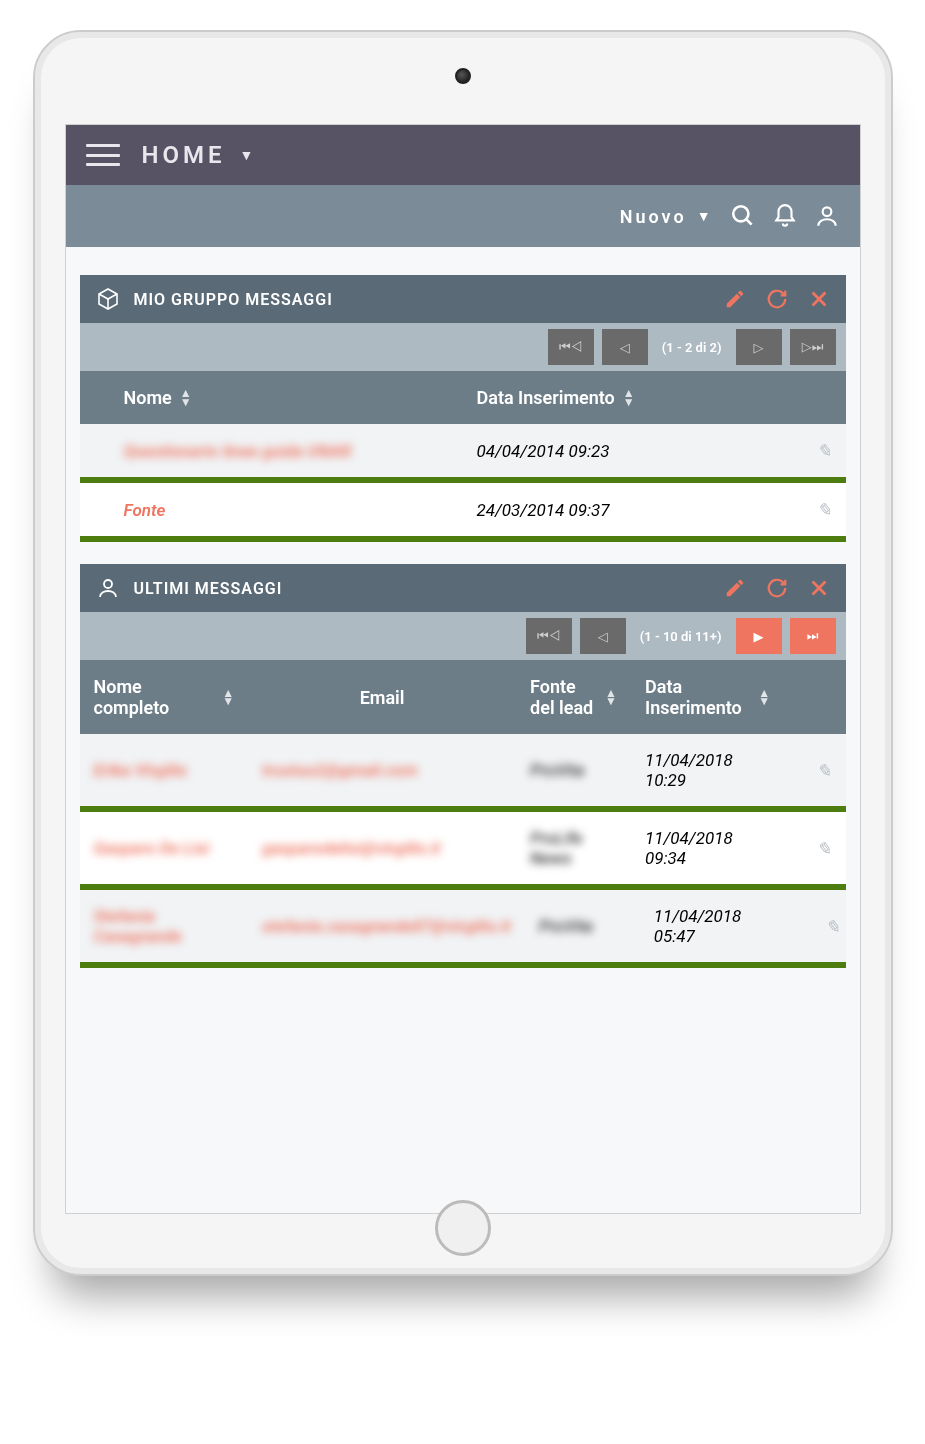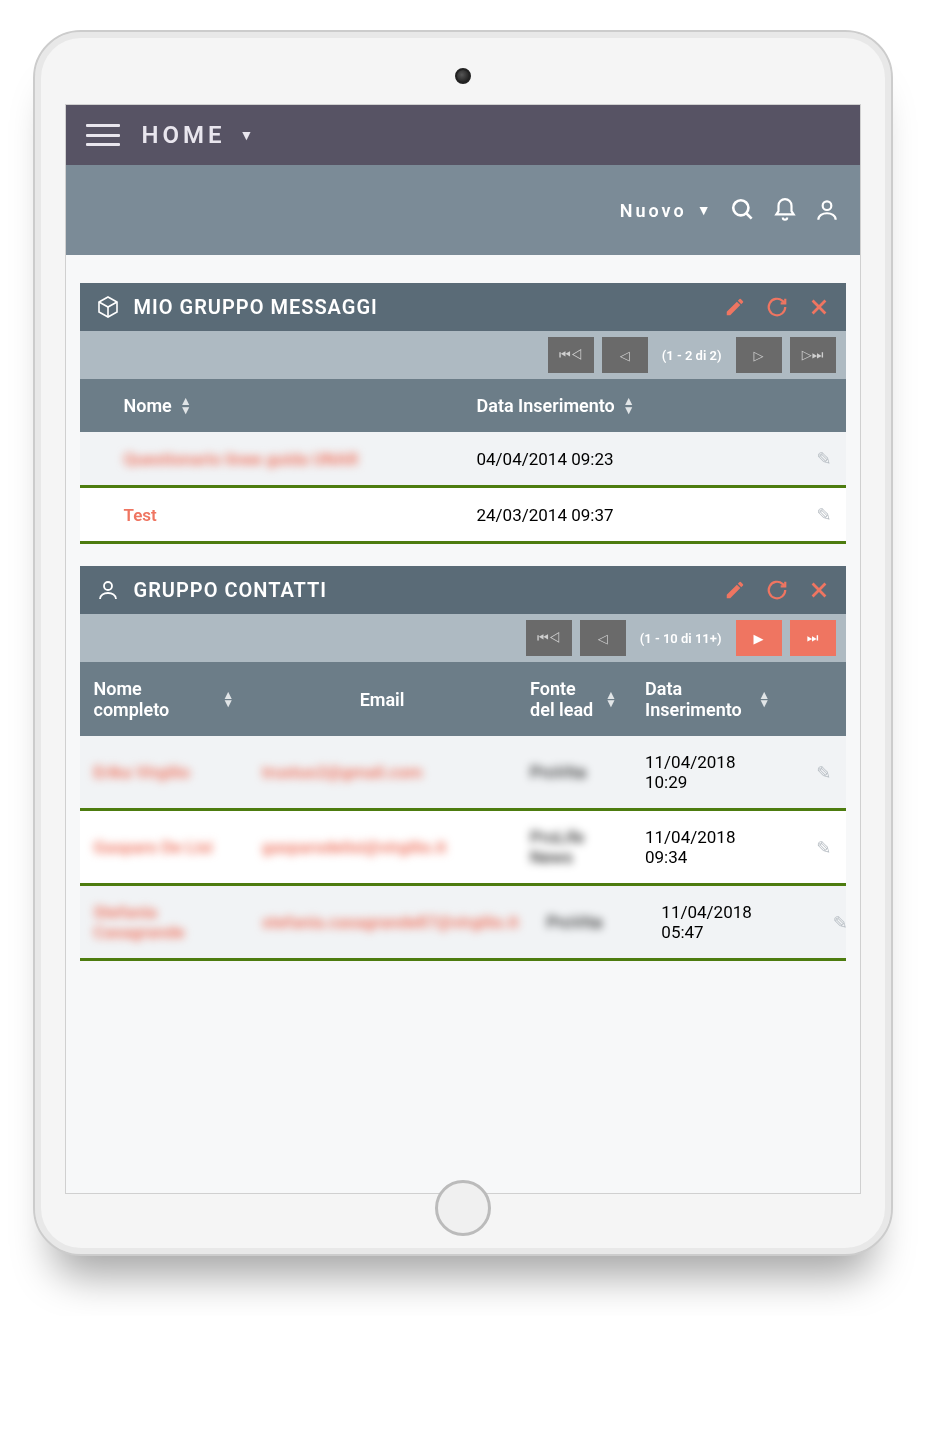--- a/index.html
+++ b/index.html
@@ -28,21 +28,21 @@
   .home-btn {
     position: absolute; bottom: 18px; left: 50%; transform: translateX(-50%);
     width: 56px; height: 56px; border-radius: 50%;
     border: 3px solid #bbb; background: #f0f0f0;
   }
   .screen {
     background: #fff;
     border: 1px solid #d0d0d0;
     overflow: hidden;
     height: 1090px;
-    display: flex; flex-direction: column;
+    display: flex; flex-direction: column; margin-top: 20px;
   }
   
   .appbar {
     background: #575364;
     color: #e9e6ee;
     display: flex; align-items: center;
     padding: 16px 20px;
     gap: 22px;
     font-size: 24px;
     font-weight: 600;
@@ -50,35 +50,35 @@
   }
   .hamburger { width: 34px; height: 22px; display: flex; flex-direction: column; justify-content: space-between; cursor: pointer; }
   .hamburger span { height: 3px; background: #e9e6ee; border-radius: 1px; }
   .appbar .title { display: flex; align-items: center; gap: 14px; }
   .chev-down { font-size: 14px; }
   
   .toolbar {
     background: #7b8b97;
     color: #fff;
     display: flex; align-items: center; justify-content: flex-end;
-    padding: 32px 20px;
+    padding: 18px 20px;
     gap: 16px;
     font-size: 18px; font-weight: 600; letter-spacing: 3px;
   }
   .toolbar .newlabel { display: flex; align-items: center; gap: 10px; }
   .tb-ico { cursor: pointer; display: inline-flex; }
   .content { flex: 1; overflow-y: auto; background: #f7f8f9; padding: 28px 14px 14px; }
   
   .panel { margin-bottom: 22px; }
   .panel-header {
     background: #5a6b77;
     color: #fff;
     display: flex; align-items: center;
     padding: 12px 16px;
-    font-size: 20px; font-weight: 600; letter-spacing: 1px;
+    font-size: 16px; font-weight: 600; letter-spacing: 1px;
   }
   .panel-header .ph-title { margin-left: 14px; flex: 1; }
   .panel-actions { display: flex; gap: 20px; color: #ef7561; }
   .panel-actions span { cursor: pointer; }
   
   .pager {
     background: #aebac2; padding: 6px 10px;
     display: flex; align-items: center; justify-content: flex-end; gap: 8px;
     color: #fff; font-size: 13px;
   }
@@ -90,21 +90,21 @@
   .pg-btn.active { background: #ef7561; color: #fff; }
   .pg-range { padding: 0 6px; font-weight: 600; }
   
   .thead {
     background: #6c7d88; color: #fff; display: flex;
     font-size: 18px; font-weight: 600;
   }
   .thead .th, .trow .td { padding: 16px 14px; }
   .thead .th { display: flex; align-items: center; gap: 8px; cursor: pointer; }
   .sort-ico { font-size: 12px; opacity: .8; line-height: .7; display: inline-flex; flex-direction: column; }
-  .trow { display: flex; align-items: center; border-bottom: 3px solid #4d7c0f; background: #fff; font-size: 17px; }
+  .trow { display: flex; align-items: center; border-bottom: 6px solid #4d7c0f; background: #fff; font-size: 17px; font-style: italic; }
   .trow:nth-child(odd) { background: #f1f3f5; }
   .lnk { color: #ef7561; font-weight: 600; }
   .blur { filter: blur(4px); }
   .edit-ico { color: #b9bfc5; cursor: pointer; font-size: 18px; }
   
   .t1 .c1 { flex: 0 0 50%; padding-left: 44px; }
   .t1 .c2 { flex: 0 0 42%; }
   .t1 .c3 { flex: 0 0 8%; text-align: right; }
   
   .t2 .c1 { flex: 0 0 22%; }
@@ -218,36 +218,36 @@
           </div>
           <div class="th c3"></div>
         </div>
         <div class="t1">
           <div class="trow">
             <div class="td c1"><span class="lnk blur">Questionario linee guida UNAR</span></div>
             <div class="td c2">04/04/2014 09:23</div>
             <div class="td c3"><span class="edit-ico">✎</span></div>
           </div>
           <div class="trow">
-            <div class="td c1"><span class="lnk">Test</span></div>
+            <div class="td c1"><span class="lnk">Fonte</span></div>
             <div class="td c2">24/03/2014 09:37</div>
             <div class="td c3"><span class="edit-ico">✎</span></div>
           </div>
         </div>
       </div>
 
       <div class="panel">
         <div class="panel-header">
           <span>
             <svg width="24" height="24" viewBox="0 0 24 24" fill="none" stroke="#fff" stroke-width="1.8">
                 <circle cx="12" cy="8" r="4"></circle>
                 <path d="M4 21c0-4 4-6 8-6s8 2 8 6"></path>
               </svg>
           </span>
-          <span class="ph-title">GRUPPO CONTATTI</span>
+          <span class="ph-title">ULTIMI MESSAGGI</span>
           <div class="panel-actions">
             <span>
               <svg width="22" height="22" viewBox="0 0 24 24" fill="#ef7561">
                   <path d="M3 17.25V21h3.75L17.8 9.94l-3.75-3.75L3 17.25zM20.7 7.04a1 1 0 0 0 0-1.41l-2.34-2.34a1 1 0 0 0-1.41 0l-1.83 1.83 3.75 3.75 1.83-1.83z"></path>
                 </svg>
             </span>
             <span>
               <svg width="22" height="22" viewBox="0 0 24 24" fill="none" stroke="#ef7561" stroke-width="2.4">
                   <path d="M21 12a9 9 0 1 1-3-6.7L21 8"></path>
                   <path d="M21 3v5h-5"></path>

